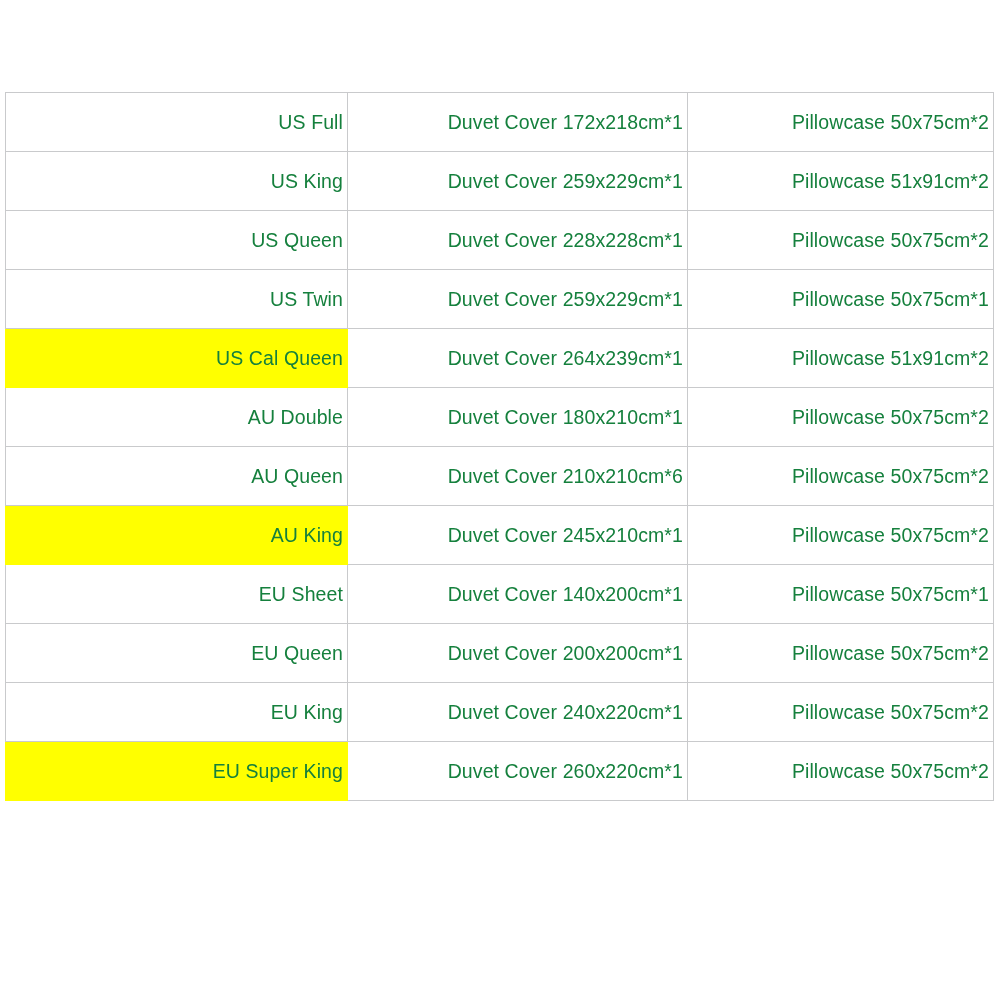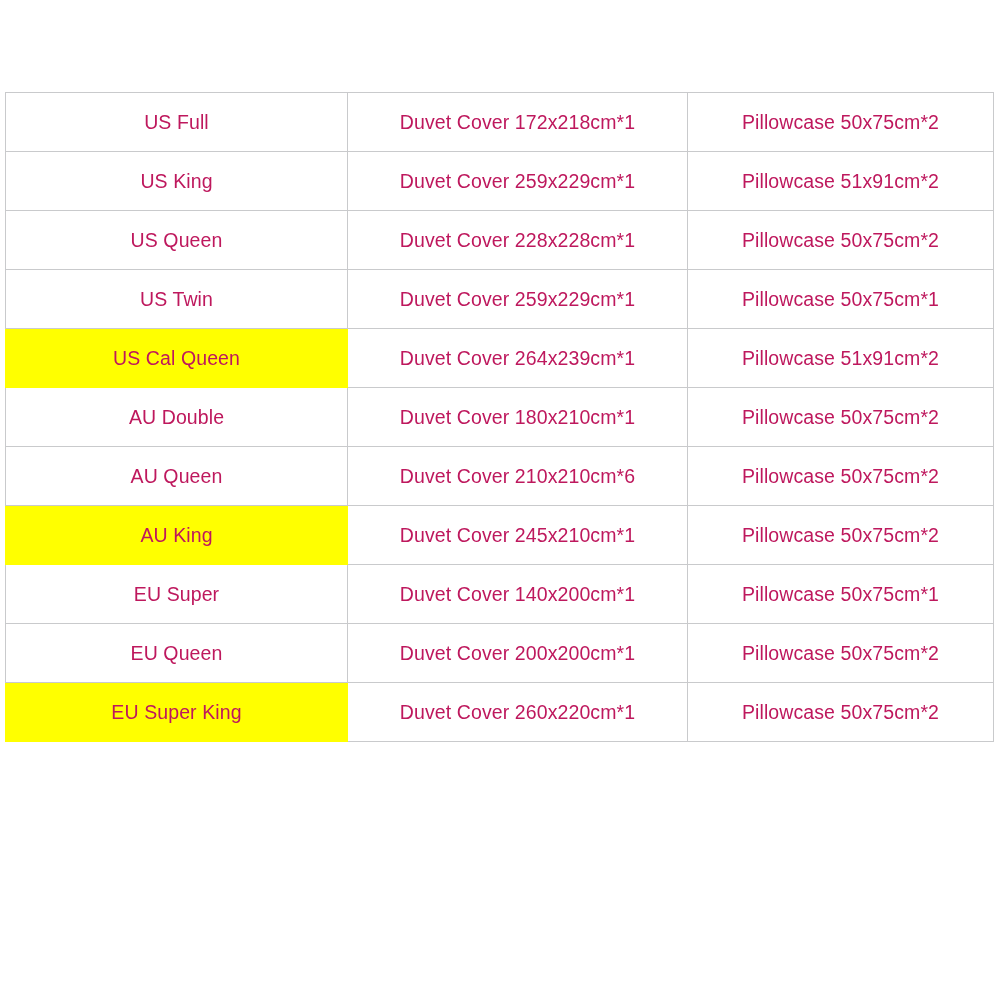--- a/index.html
+++ b/index.html
@@ -27,25 +27,25 @@
   }
 
   table.size-table col.col-size   { width: 342px; }
   table.size-table col.col-duvet  { width: 340px; }
   table.size-table col.col-pillow { width: 306px; }
 
   table.size-table td {
     border: 1px solid #c9cacc;
     height: 58px;
     padding: 0 4px;
-    text-align: center;
+    text-align: right;
     vertical-align: middle;
     font-size: 19.5px;
     font-weight: 400;
-    color: #be185d;
+    color: #15803d;
     letter-spacing: 0.1px;
     white-space: nowrap;
     overflow: hidden;
     background: #ffffff;
     margin-top: 12px;
   }
 
   table.size-table tr.highlighted td.cell-size {
     background: #FFFF00;
     border-color: #FFFF00;
@@ -96,27 +96,32 @@
           <td class="cell-size">AU Queen</td>
           <td class="cell-duvet">Duvet Cover 210x210cm*6</td>
           <td class="cell-pillow">Pillowcase 50x75cm*2</td>
         </tr>
         <tr class="highlighted">
           <td class="cell-size">AU King</td>
           <td class="cell-duvet">Duvet Cover 245x210cm*1</td>
           <td class="cell-pillow">Pillowcase 50x75cm*2</td>
         </tr>
         <tr>
-          <td class="cell-size">EU Super</td>
+          <td class="cell-size">EU Sheet</td>
           <td class="cell-duvet">Duvet Cover 140x200cm*1</td>
           <td class="cell-pillow">Pillowcase 50x75cm*1</td>
         </tr>
         <tr>
           <td class="cell-size">EU Queen</td>
           <td class="cell-duvet">Duvet Cover 200x200cm*1</td>
+          <td class="cell-pillow">Pillowcase 50x75cm*2</td>
+        </tr>
+        <tr>
+          <td class="cell-size">EU King</td>
+          <td class="cell-duvet">Duvet Cover 240x220cm*1</td>
           <td class="cell-pillow">Pillowcase 50x75cm*2</td>
         </tr>
         <tr class="highlighted">
           <td class="cell-size">EU Super King</td>
           <td class="cell-duvet">Duvet Cover 260x220cm*1</td>
           <td class="cell-pillow">Pillowcase 50x75cm*2</td>
         </tr>
       </tbody>
   </table>
 </div>

